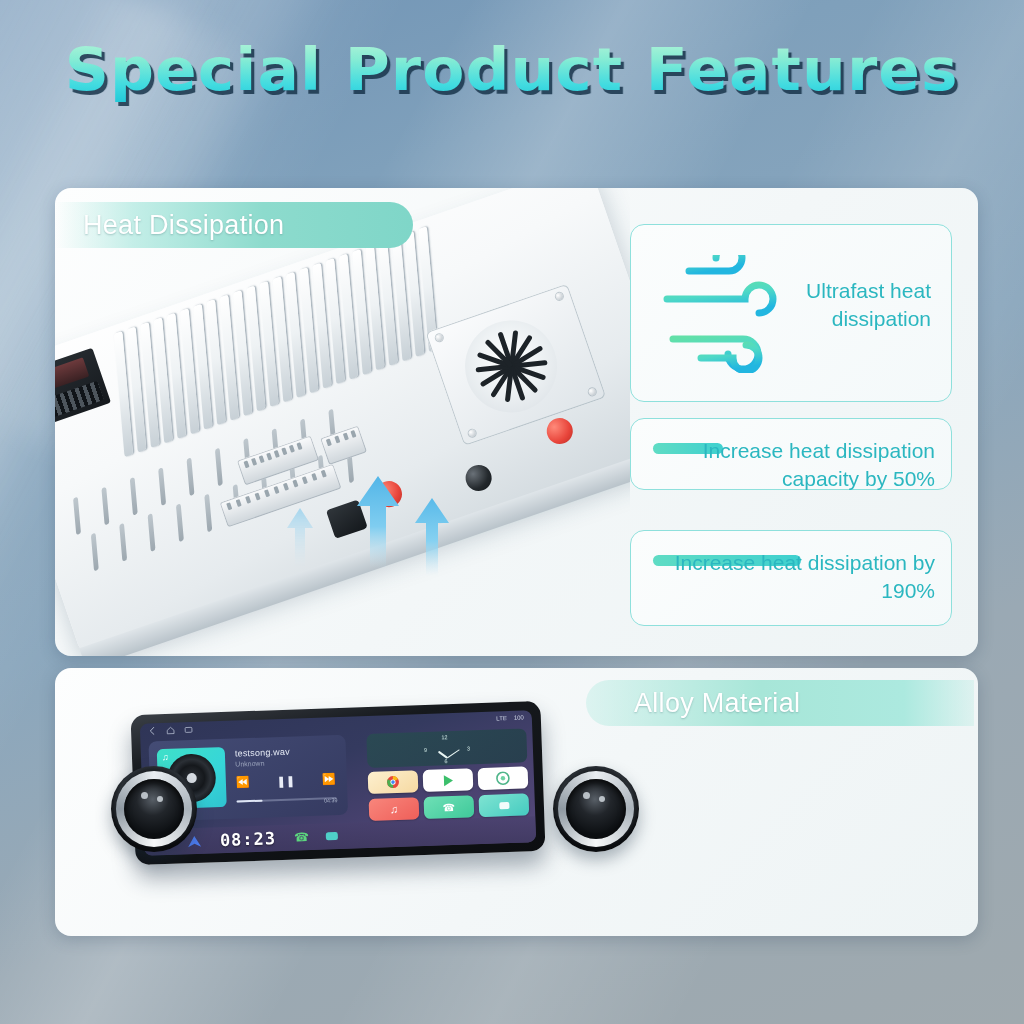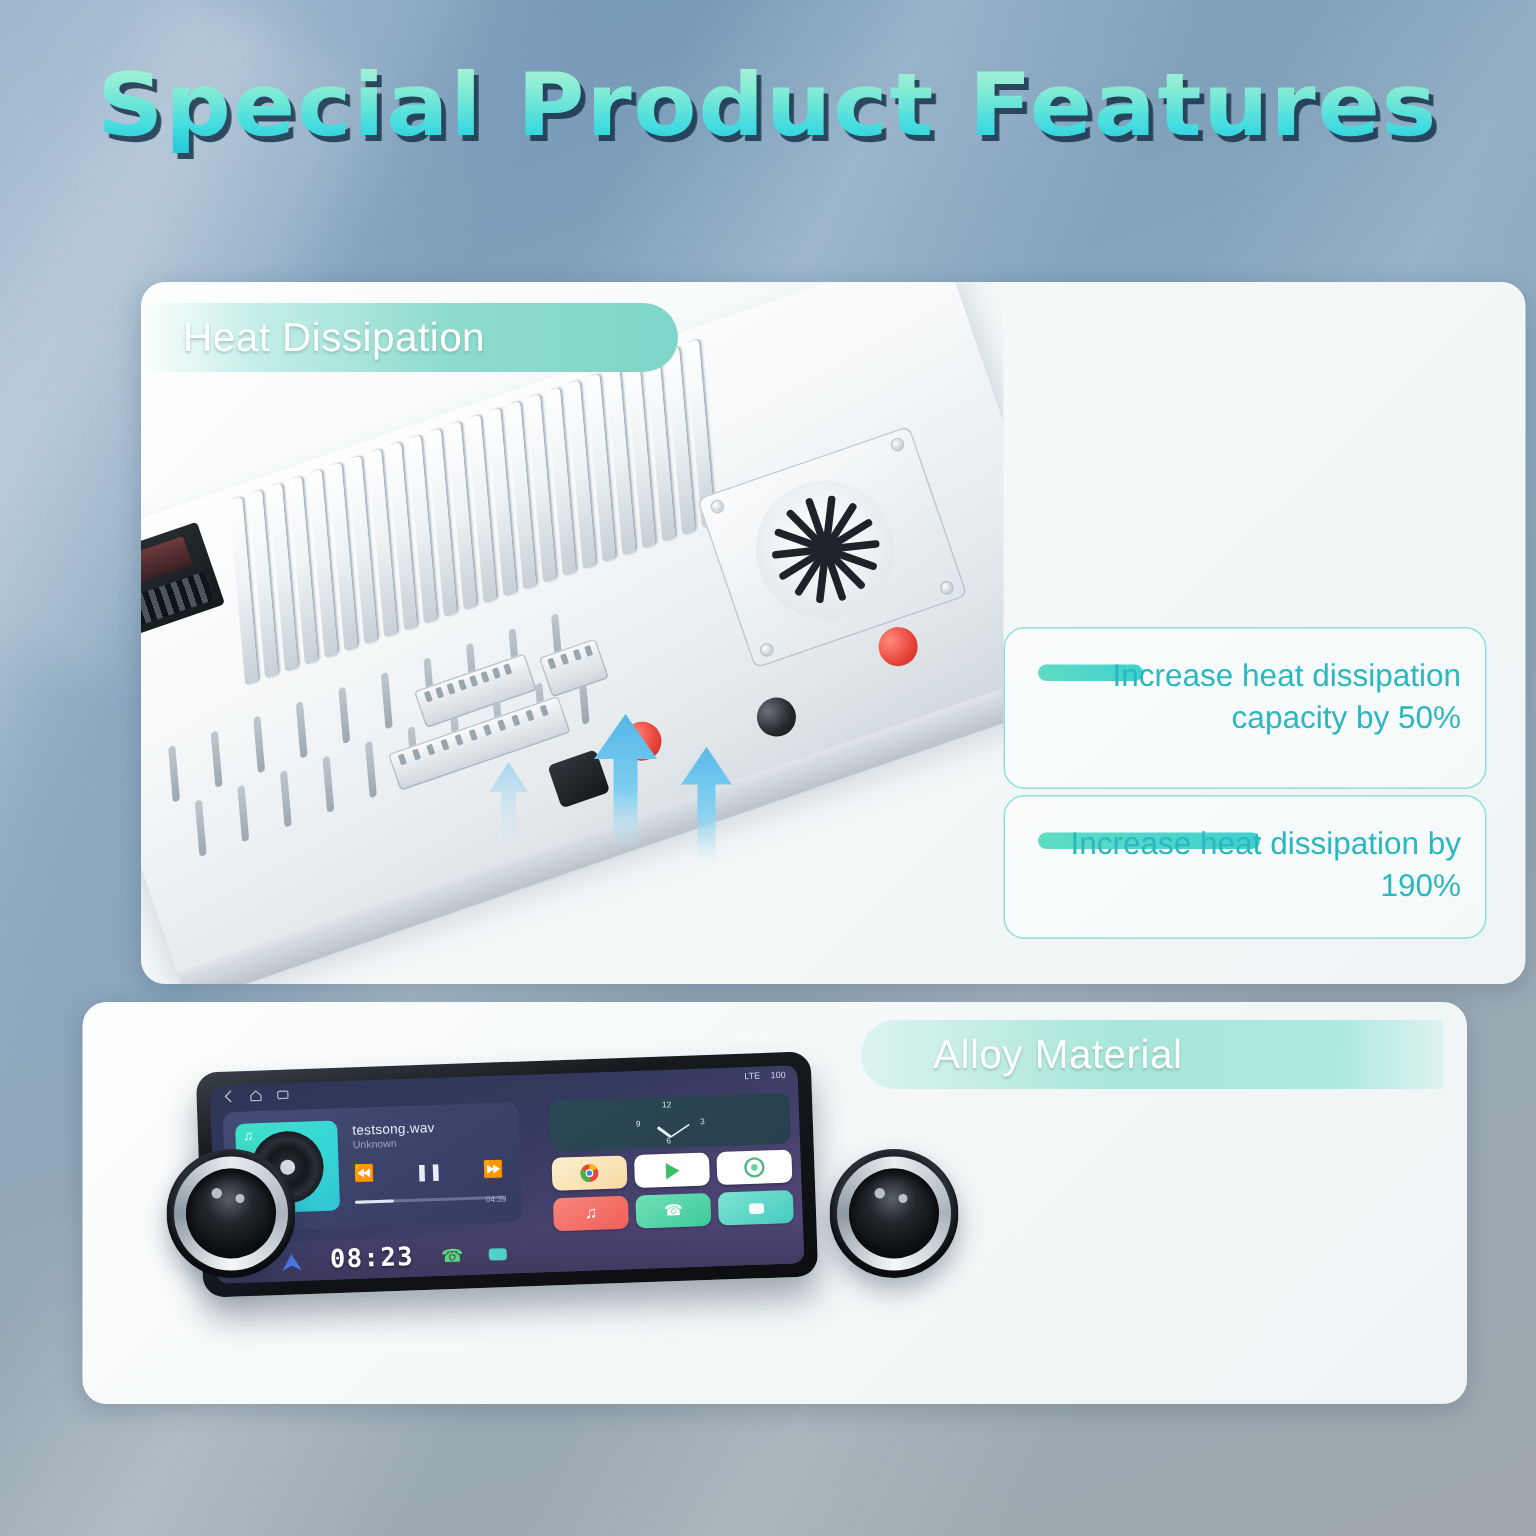--- a/index.html
+++ b/index.html
@@ -31,40 +31,40 @@
     background:linear-gradient(180deg,#b9f5d8 0%,#86ecd4 34%,#41dbe0 72%,#1fc8d8 100%);
     -webkit-background-clip:text;background-clip:text;color:transparent;
     -webkit-text-fill-color:transparent;
     filter:drop-shadow(3px 4px 0px rgba(23,52,74,.85));
     transform:scaleX(1.06);
   }
 
   
   .card{position:absolute;background:linear-gradient(135deg,#fdfefe 0%,#f3f7f8 55%,#eef4f5 100%);
     border-radius:16px;box-shadow:0 4px 16px rgba(30,55,80,.22);overflow:hidden;}
-  #card-top{left:55px;top:188px;width:923px;height:468px;margin-left:39px;}
+  #card-top{left:55px;top:188px;width:923px;height:468px;}
   #card-bottom{left:55px;top:668px;width:923px;height:268px;}
 
   
   .tag{position:absolute;height:46px;display:flex;align-items:center;
     font-size:27px;color:#ffffff;letter-spacing:.3px;
     text-shadow:0 1px 2px rgba(90,140,140,.45);}
   #tag-heat{left:0px;top:14px;width:330px;padding-left:28px;
     border-radius:0 24px 24px 0;
     background:linear-gradient(90deg,rgba(155,226,215,0) 0%,rgba(150,226,214,.55) 22%,#8ddbcd 58%,#7fd6c8 100%);}
-  #tag-alloy{right:16px;top:12px;width:340px;padding-left:48px;
+  #tag-alloy{right:4px;top:12px;width:340px;padding-left:48px;
     border-radius:24px 0 0 24px;
     background:linear-gradient(270deg,rgba(165,232,220,.25) 0%,rgba(160,231,219,.85) 18%,#a7e6d8 55%,rgba(175,235,224,.35) 100%);}
 
   
   .fbox{position:absolute;border:1.4px solid #8ee0dc;border-radius:14px;
     background:linear-gradient(140deg,#fbfdfd 0%,#f4f9fa 100%);
     box-sizing:border-box;}
   #fbox-1{left:575px;top:36px;width:322px;height:178px;}
-  #fbox-2{left:575px;top:230px;width:322px;height:108px;}
+  #fbox-2{left:575px;top:230px;width:322px;height:72px;}
   #fbox-3{left:575px;top:342px;width:322px;height:96px;}
   #fbox-alloy{left:565px;top:117px;width:332px;height:99px;}
 
   .f-text{color:#2bb7c0;font-size:21px;line-height:28px;text-align:right;}
   #fbox-1 .f-text{position:absolute;right:20px;top:52px;width:175px;}
   #fbox-2 .f-text{position:absolute;right:16px;top:18px;width:290px;}
   #fbox-3 .f-text{position:absolute;right:16px;top:18px;width:290px;}
   #fbox-alloy .f-text{position:absolute;right:20px;top:22px;width:290px;}
 
   
@@ -354,20 +354,41 @@
             </defs>
           <path d="M15 0 L28 20 L20 20 L20 60 L10 60 L10 20 L2 20 Z" fill="url(#ag3)"></path>
         </svg>
       </div>
     </div>
 
     <div class="tag" id="tag-heat">
       <span>Heat Dissipation</span>
     </div>
 
+    <div class="fbox" id="fbox-1">
+      <div class="wind-icon">
+        <svg width="150" height="118" viewBox="0 0 150 118" fill="none" stroke-linecap="round">
+          <defs>
+              <linearGradient id="wg" x1="0" y1="0" x2="0.4" y2="1">
+            <stop offset="0%" stop-color="#62e0a8"></stop>
+                <stop offset="45%" stop-color="#4fd9c6"></stop>
+            <stop offset="100%" stop-color="#22b6e0"></stop>
+              </linearGradient>
+            </defs>
+          <g stroke="url(#wg)" stroke-width="7">
+            <path d="M32 16 H72 a13 13 0 1 0 -13 -13"></path>
+            <path d="M10 44 H88 a14 14 0 1 1 14 14"></path>
+            <path d="M4 64 H96"></path>
+            <path d="M16 84 H86 a15 15 0 1 1 -15 15"></path>
+            <path d="M44 103 H76 a13 13 0 1 0 13 -13"></path>
+          </g>
+        </svg>
+      </div>
+      <div class="f-text">Ultrafast heat dissipation</div>
+    </div>
 
     <div class="fbox" id="fbox-2">
       <div class="bar" id="bar-50" style="width: 70px;"></div>
       <div class="f-text">Increase heat dissipation capacity by 50%</div>
     </div>
 
     <div class="fbox" id="fbox-3">
       <div class="bar" id="bar-120" style="width: 148px;"></div>
       <div class="f-text">Increase heat dissipation by 190%</div>
     </div>

